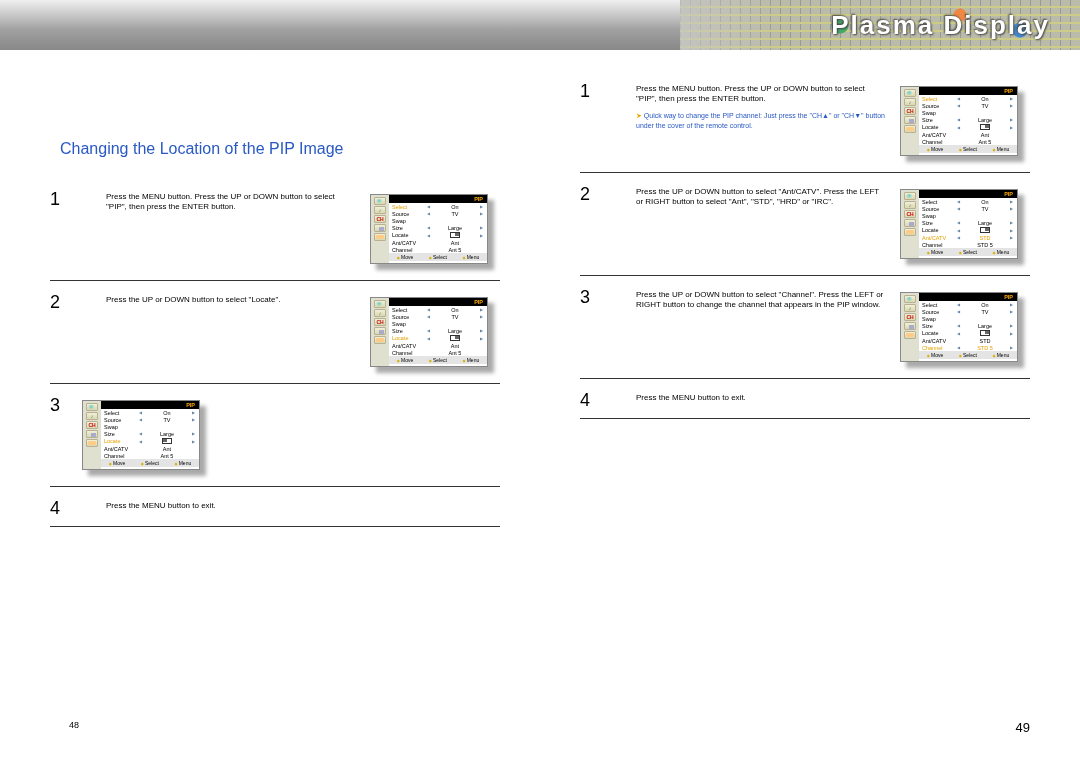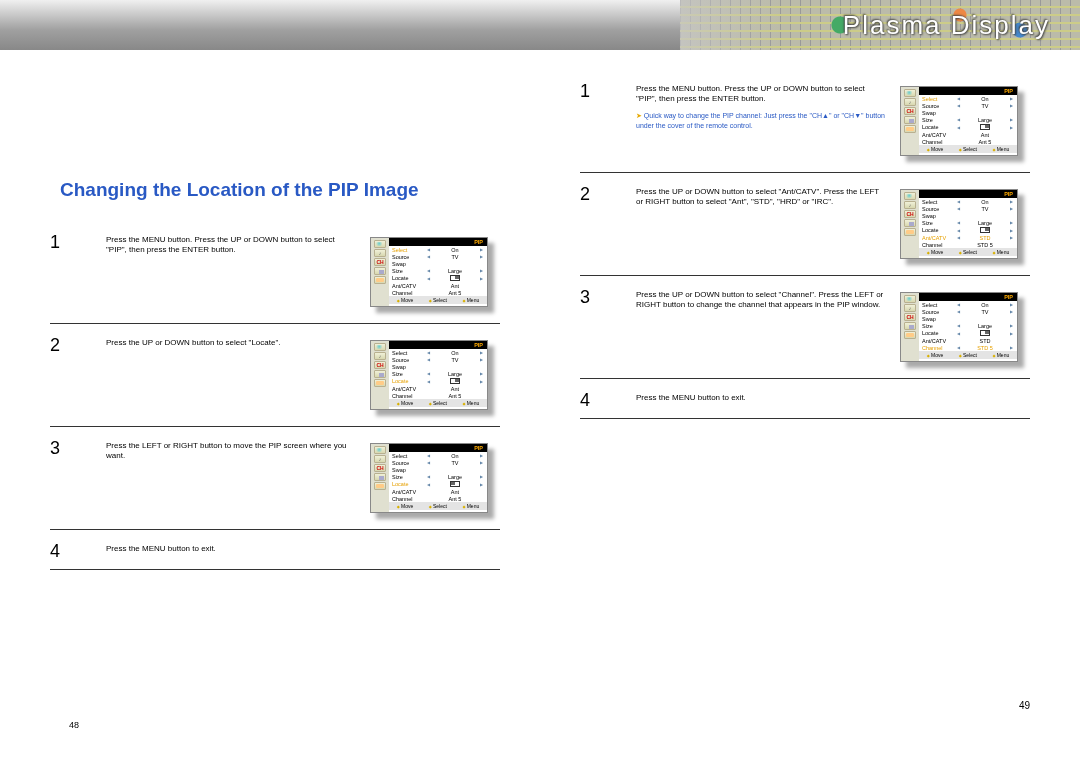--- a/index.html
+++ b/index.html
@@ -32,36 +32,36 @@
       linear-gradient(90deg, #999 0 1px, transparent 1px 10px),
       #bba;
     background-size: 100% 100%, 100% 100%, 100% 100%, 100% 100%, 8px 8px, 10px 10px, 100% 100%;
   }
   .header-title {
     position: absolute;
     right: 30px;
     top: 10px;
     color: #fff;
     font-size: 26px;
-    font-weight: normal;
+    font-weight: bold;
     text-shadow: 1px 1px 2px #444, -1px -1px 2px #444;
     letter-spacing: 2px;
   }
   .pages { display: flex; padding: 10px 0 0 0; }
   .page {
     width: 50%;
     padding: 10px 40px 0 50px;
     position: relative;
   }
   .page-right { padding: 10px 50px 0 40px; }
   .section-title {
     color: #2959c4;
-    font-size: 19px;
-    font-weight: bold;
-    margin: 109px 0 20px 10px;
+    font-size: 16px;
+    font-weight: normal;
+    margin: 70px 0 20px 10px;
   }
   .step {
     display: flex;
     border-bottom: 1px solid #333;
     padding: 12px 0 6px 0;
     min-height: 60px;
     align-items: flex-start;
   }
   .step-short { min-height: 40px; }
   .step-num {
@@ -252,21 +252,20 @@
                   <span>Menu</span>
                 </div>
             </div>
           </div>
         </div>
       </div>
     </div>
 
     <div class="step">
       <div class="step-num">3</div>
-      <div class="step-text">Press the LEFT or RIGHT button to move the PIP screen where you want.</div>
       <div class="osdwrap">
         <div class="osd">
           <div class="osd-body">
             <div class="osd-icons">
               <div class="osd-icon pic"></div>
                 <div class="osd-icon snd"></div>
                 <div class="osd-icon ch"></div>
                 <div class="osd-icon pip"></div>
                 <div class="osd-icon fn"></div>
             </div>
@@ -517,13 +516,13 @@
     </div>
 
     <div class="step step-short">
       <div class="step-num">4</div>
       <div class="step-text">Press the MENU button to exit.</div>
     </div>
   </div>
 </div>
 
 <div style="position:absolute; left:50px; top:720px; font-size:9px;margin-left:19px;">48</div>
-<div style="position:absolute; right:50px; top:700px; font-size:10px;">49</div>
+<div style="position:absolute; right:50px; top:720px; font-size:13px;">49</div>
 
 </body></html>

